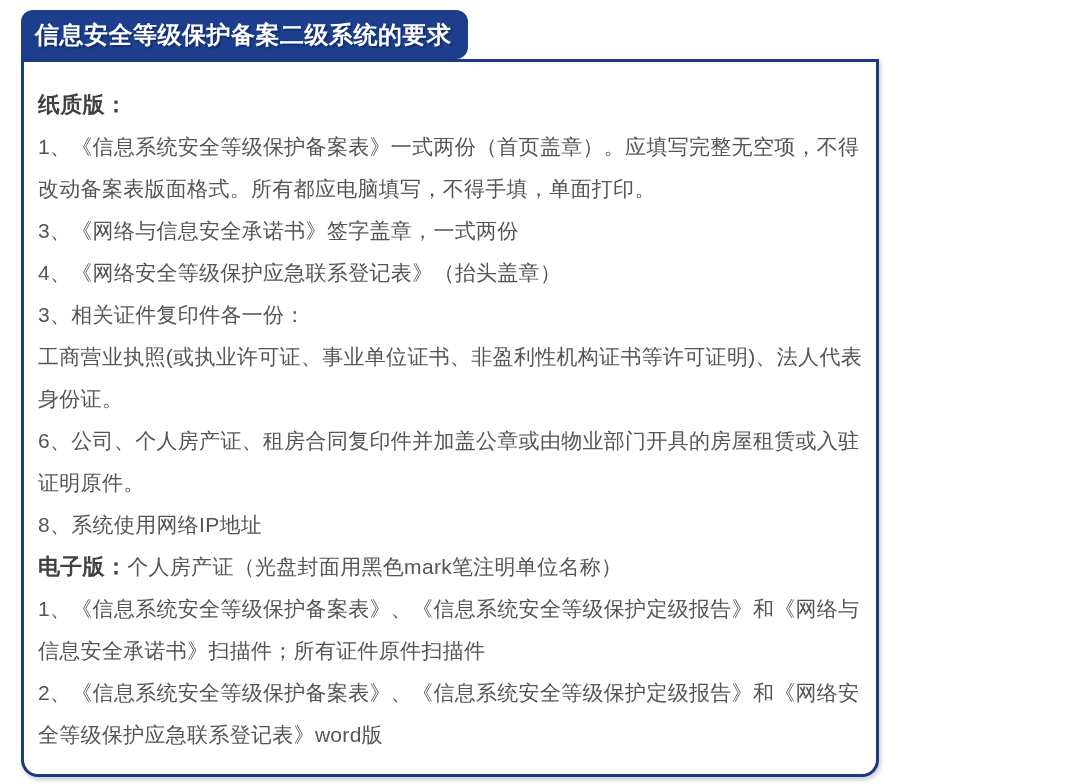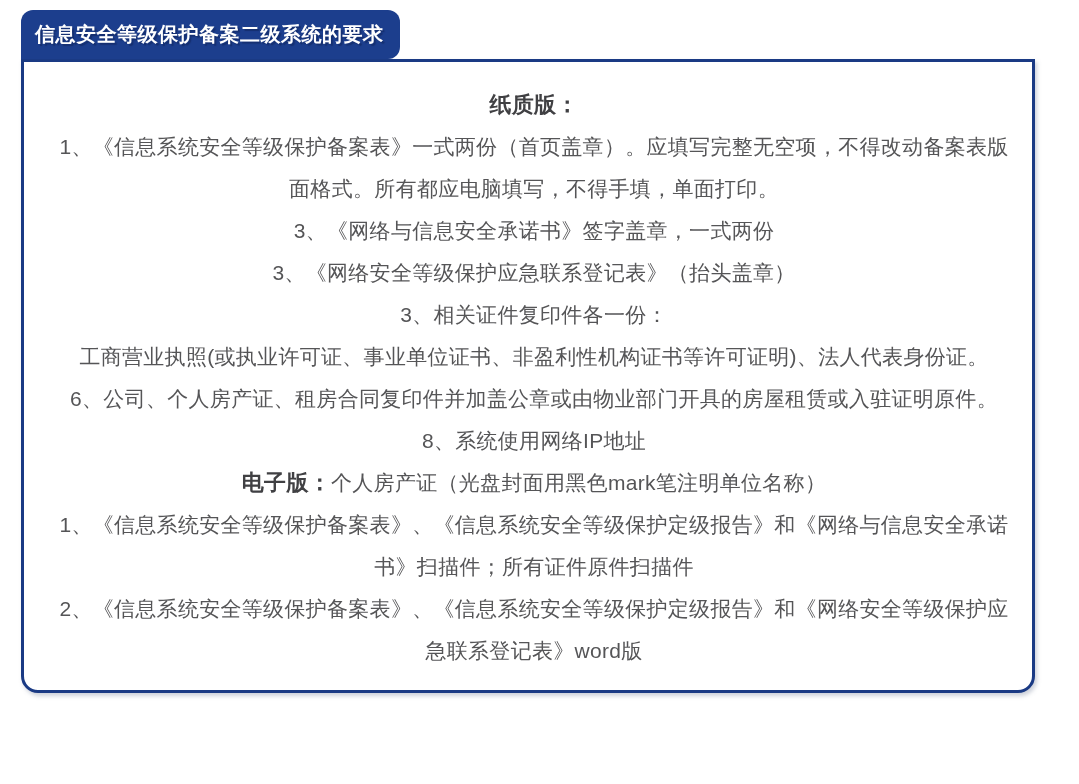--- a/index.html
+++ b/index.html
@@ -21,40 +21,39 @@
   .page{
     position:relative;
     padding:10px 0 0 21px;
   }
   .badge{
     position:relative;
     z-index:2;
     display:inline-block;
     background:var(--badge-bg);
     color:var(--badge-text);
-    font-size:20px;
+    font-size:24px;
     font-weight:bold;
     line-height:49px;
     height:49px;
     padding:0 16px 0 14px;
     border-radius:12px 12px 12px 0;
     text-shadow:2px 2px 1px rgba(10,20,60,0.35);
     letter-spacing:0.5px;
     white-space:nowrap;
   }
   .panel{
     position:relative;
     z-index:1;
-    width:1014px;
+    width:858px;
     border:3px solid var(--border-color);
     border-radius:0 0 17px 17px;
     box-shadow:2px 3px 4px rgba(110,120,145,0.35);
-    padding:22px 14px 18px 26px;
+    padding:22px 14px 18px 14px;
     background:#ffffff;
-    text-align:center;
   }
   .line{
     font-size:21px;
     line-height:42px;
     color:var(--body-text);
     letter-spacing:0.3px;
   }
   .heading{
     font-size:22px;
     font-weight:bold;
@@ -75,21 +74,21 @@
   <div class="badge">
     <span>信息安全等级保护备案二级系统的要求</span>
   </div>
 
   <div class="panel">
 
     <p class="line"><span class="heading">纸质版：</span></p>
 
     <p class="line">1、《信息系统安全等级保护备案表》一式两份（首页盖章）。应填写完整无空项，不得改动备案表版面格式。所有都应电脑填写，不得手填，单面打印。</p>
     <p class="line">3、《网络与信息安全承诺书》签字盖章，一式两份</p>
-    <p class="line">3、《网络安全等级保护应急联系登记表》（抬头盖章）</p>
+    <p class="line">4、《网络安全等级保护应急联系登记表》（抬头盖章）</p>
     <p class="line">3、相关证件复印件各一份：</p>
     <p class="line">工商营业执照(或执业许可证、事业单位证书、非盈利性机构证书等许可证明)、法人代表身份证。</p>
     <p class="line">6、公司、个人房产证、租房合同复印件并加盖公章或由物业部门开具的房屋租赁或入驻证明原件。</p>
     <p class="line">8、系统使用网络IP地址</p>
 
     <p class="heading-line"><span class="heading">电子版：</span><span>个人房产证（光盘封面用黑色mark笔注明单位名称）</span></p>
 
     <p class="line">1、《信息系统安全等级保护备案表》、《信息系统安全等级保护定级报告》和《网络与信息安全承诺书》扫描件；所有证件原件扫描件</p>
     <p class="line">2、《信息系统安全等级保护备案表》、《信息系统安全等级保护定级报告》和《网络安全等级保护应急联系登记表》word版</p>
 

